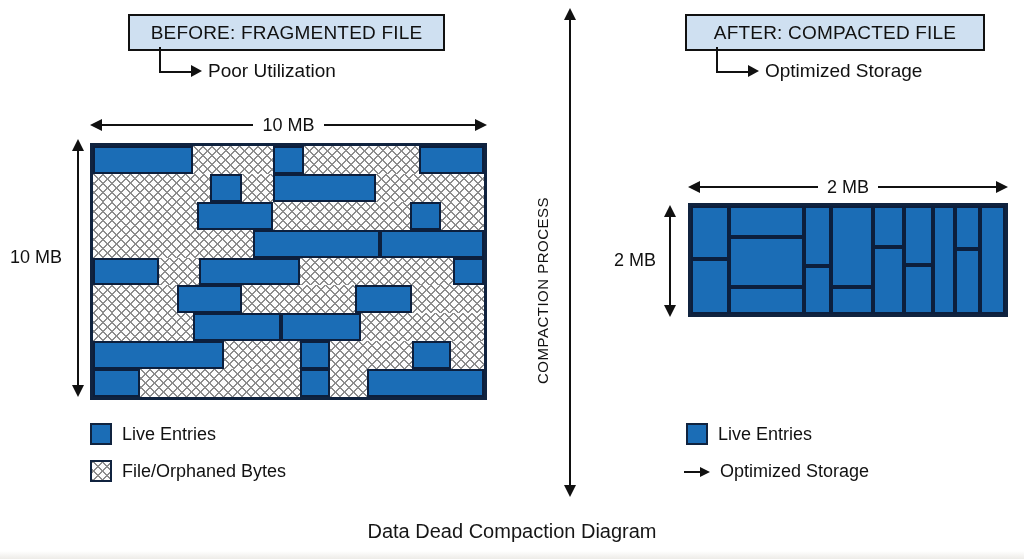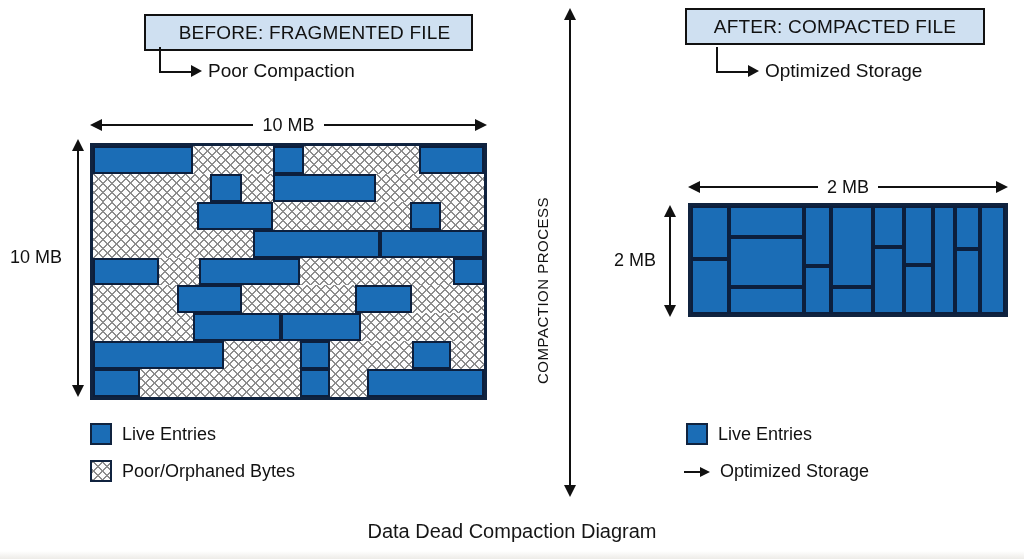--- a/index.html
+++ b/index.html
@@ -67,28 +67,28 @@
   .mini-arrow .line{flex:1;height:2px;background:#111;}
 
   .diagram-title{font-size:20px;color:#161616;text-align:center;}
   .bottom-smudge{background:linear-gradient(#ffffff, #e9e7e2);opacity:.8;}
 </style>
 </head>
 <body>
 
 <div id="stage" style="--live: #1b6db6; --boxfill: #cfe0f1;">
 
-  <div class="abs hdr-box" style="left:144px;top:14px;width:313px;height:33px;padding-left:12px;">
+  <div class="abs hdr-box" style="left:128px;top:14px;width:313px;height:33px;">
     <span>BEFORE: FRAGMENTED FILE</span>
   </div>
   <div class="abs elbow" style="left:159px;top:47px;width:33px;height:24px;"></div>
   <div class="abs tri-right" style="left:191px;top:65px;"></div>
-  <div class="abs callout-label" style="left:208px;top:60px;">Poor Compaction</div>
-
-  <div class="abs hdr-box" style="left:685px;top:8px;width:296px;height:33px;">
+  <div class="abs callout-label" style="left:208px;top:60px;">Poor Utilization</div>
+
+  <div class="abs hdr-box" style="left:685px;top:14px;width:296px;height:33px;">
     <span>AFTER: COMPACTED FILE</span>
   </div>
   <div class="abs elbow" style="left:716px;top:47px;width:33px;height:24px;"></div>
   <div class="abs tri-right" style="left:748px;top:65px;"></div>
   <div class="abs callout-label" style="left:765px;top:60px;">Optimized Storage</div>
 
   <div class="abs h-arrow" style="left:90px;top:114px;width:397px;">
     <span class="ah-left"></span>
     <span class="line"></span>
     <span class="mlabel">10 MB</span>
@@ -166,21 +166,21 @@
         <div class="seg live" style="width: 30%;"></div>
       </div>
     </div>
 
   <div class="abs legend-row" style="left:90px;top:423px;">
     <span class="swatch live"></span>
     <span class="legend-text">Live Entries</span>
   </div>
   <div class="abs legend-row" style="left:90px;top:460px;">
     <span class="swatch hatch"></span>
-    <span class="legend-text">Poor/Orphaned Bytes</span>
+    <span class="legend-text">File/Orphaned Bytes</span>
   </div>
 
   <div class="abs v-arrow" style="left:562px;top:8px;width:16px;height:489px;">
     <span class="ah-up"></span>
     <span class="vline"></span>
     <span class="ah-down"></span>
   </div>
   <div class="abs process-label" style="left:530px;top:130px;width:24px;height:320px;">COMPACTION PROCESS</div>
 
   <div class="abs h-arrow" style="left:688px;top:176px;width:320px;">

